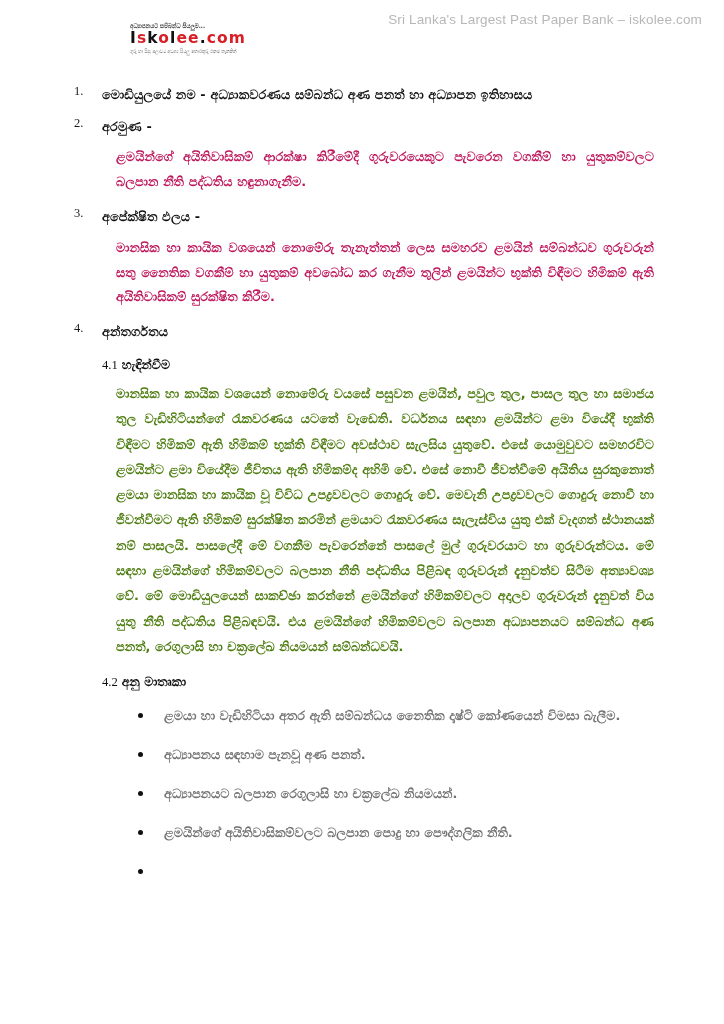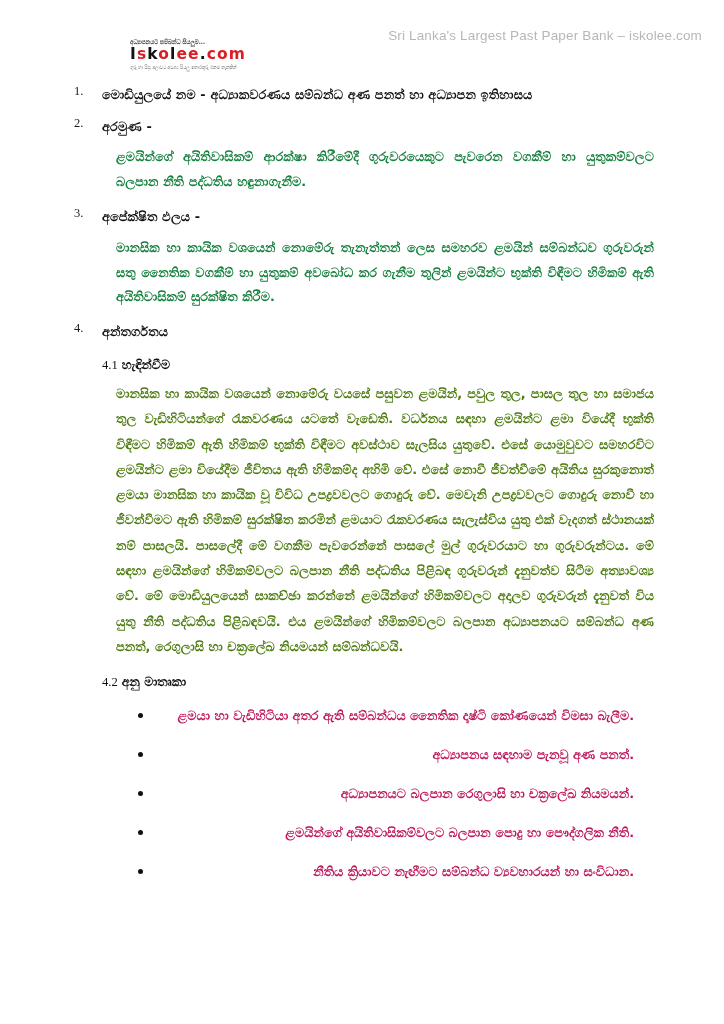--- a/index.html
+++ b/index.html
@@ -19,21 +19,21 @@
   
   .page {
     position: absolute;
     inset: 0;
     background: #ffffff;
   }
 
   
   .header-band {
     position: absolute;
-    top: 16px;
+    top: 0;
     left: 0;
     width: 724px;
     height: 78px;
   }
   .site-tagline {
     position: absolute;
     top: 12px;
     right: 22px;
     font-size: 13.5px;
     letter-spacing: 0.15px;
@@ -118,21 +118,21 @@
   }
 
   
   .para {
     margin-top: 9px;
     margin-left: 14px;
     font-size: 12.8px;
     font-weight: bold;
     line-height: 1.95;
     text-align: justify;
-    color: #15803d;
+    color: #be185d;
     letter-spacing: 0.1px;
   }
 
   
   .subsection {
     margin-left: 28px;
     margin-top: 14px;
   }
   .sub-head {
     font-size: 12.6px;
@@ -166,22 +166,22 @@
     padding: 0;
     list-style: none;
   }
   .bullet-item {
     position: relative;
     padding-left: 28px;
     margin-bottom: 14px;
     font-size: 12.8px;
     font-weight: bold;
     line-height: 1.95;
-    color: #be185d;
-    text-align: right;
+    color: #737373;
+    text-align: left;
     max-width: 470px;
   }
   .bullet-dot {
     position: absolute;
     left: 2px;
     top: 9px;
     width: 5px;
     height: 5px;
     border-radius: 50%;
     background: #101010;
@@ -246,19 +246,18 @@
         <li class="bullet-item">
           <span class="bullet-dot"></span>
           <span>අධ්‍යාපනයට බලපාන රෙගුලාසි හා චක්‍රලේඛ නියමයන්.</span>
         </li>
         <li class="bullet-item">
           <span class="bullet-dot"></span>
           <span>ළමයින්ගේ අයිතිවාසිකම්වලට බලපාන පොදු හා පෞද්ගලික නීති.</span>
         </li>
         <li class="bullet-item">
           <span class="bullet-dot"></span>
-          <span>නීතිය ක්‍රියාවට නැඟීමට සම්බන්ධ ව්‍යවහාරයන් හා සංවිධාන.</span>
         </li>
       </ul>
     </div>
 
   </div>
 </div>
 
 </body></html>

